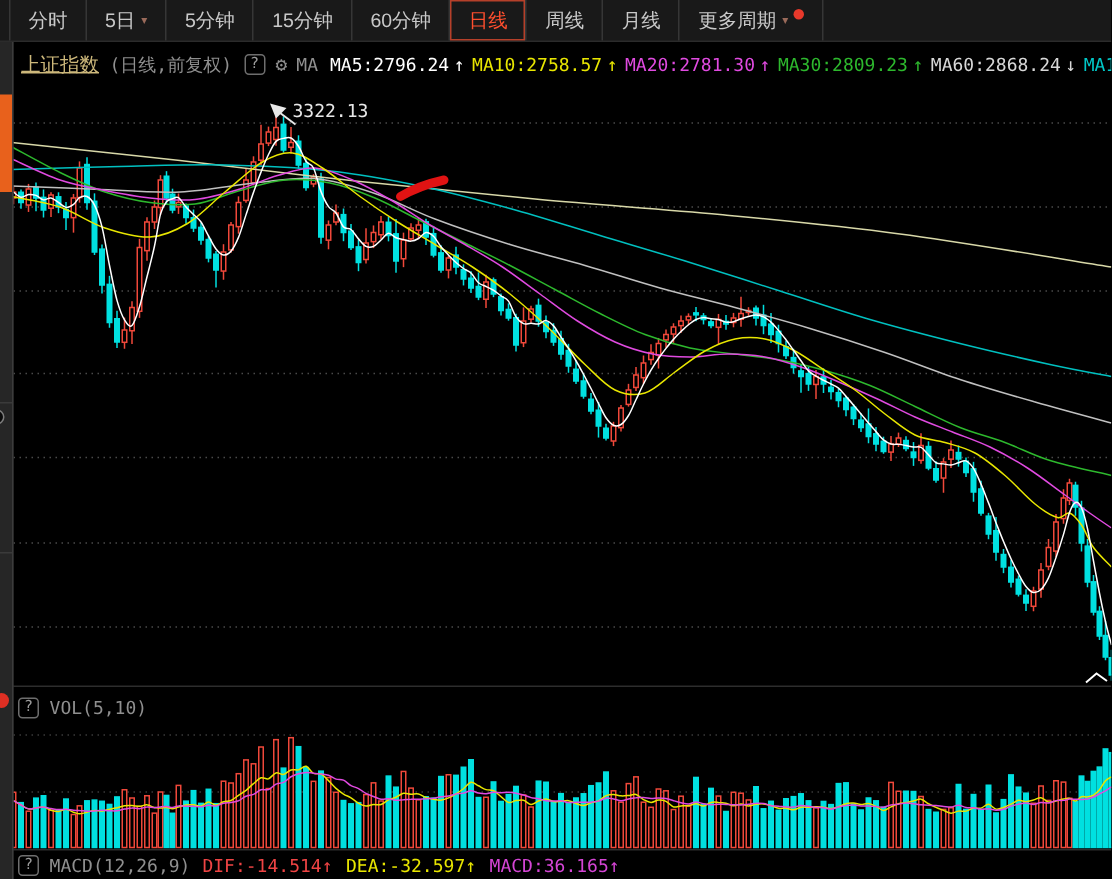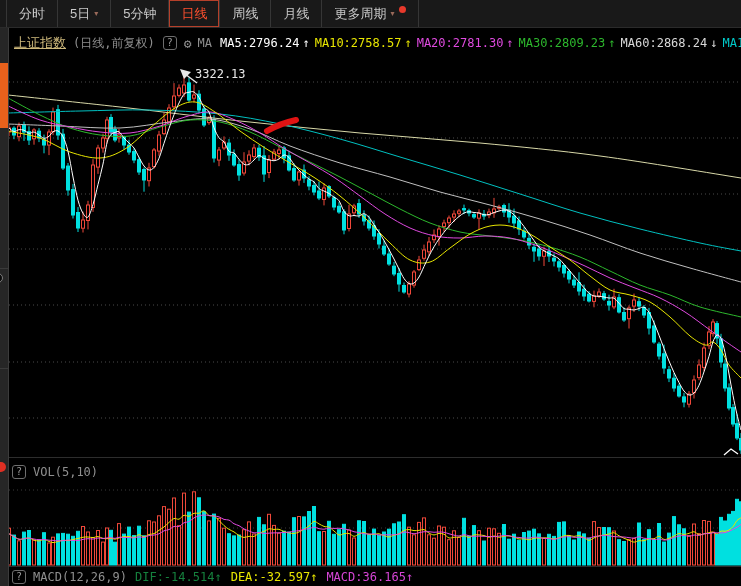--- a/index.html
+++ b/index.html
@@ -538,20 +538,26 @@
       <div class="tb-btn">
         <span>分时</span>
       </div>
       <div class="tb-btn">
         <span>5日</span>
         <span class="tb-caret">▾</span>
       </div>
       <div class="tb-btn">
         <span>5分钟</span>
       </div>
+      <div class="tb-btn">
+        <span>15分钟</span>
+      </div>
+      <div class="tb-btn">
+        <span>60分钟</span>
+      </div>
       <div class="tb-btn active">
         <span>日线</span>
       </div>
       <div class="tb-btn">
         <span>周线</span>
       </div>
       <div class="tb-btn">
         <span>月线</span>
       </div>
       <div class="tb-btn">
@@ -579,17 +585,17 @@
   </div>
 
   <div class="legend" id="legend-vol">
     <span class="help-box">?</span>
     <span class="ind-label">VOL(5,10)</span>
   </div>
 
   <div class="legend" id="legend-macd">
     <span class="help-box">?</span>
     <span class="ind-label">MACD(12,26,9)</span>
-    <span id="macd-items"><span class="vol-it" style="color: #15803d;">DIF:-14.514<span class="arr">↑</span></span><span class="vol-it" style="color: rgb(232, 230, 0);">DEA:-32.597<span class="arr">↑</span></span><span class="vol-it" style="color: rgb(213, 69, 213);">MACD:36.165<span class="arr">↑</span></span></span>
+    <span id="macd-items"><span class="vol-it" style="color: #ef4444;">DIF:-14.514<span class="arr">↑</span></span><span class="vol-it" style="color: rgb(232, 230, 0);">DEA:-32.597<span class="arr">↑</span></span><span class="vol-it" style="color: rgb(213, 69, 213);">MACD:36.165<span class="arr">↑</span></span></span>
   </div>
 
   <div class="peak-label">3322.13</div>
 </div>
 
 </body></html>

